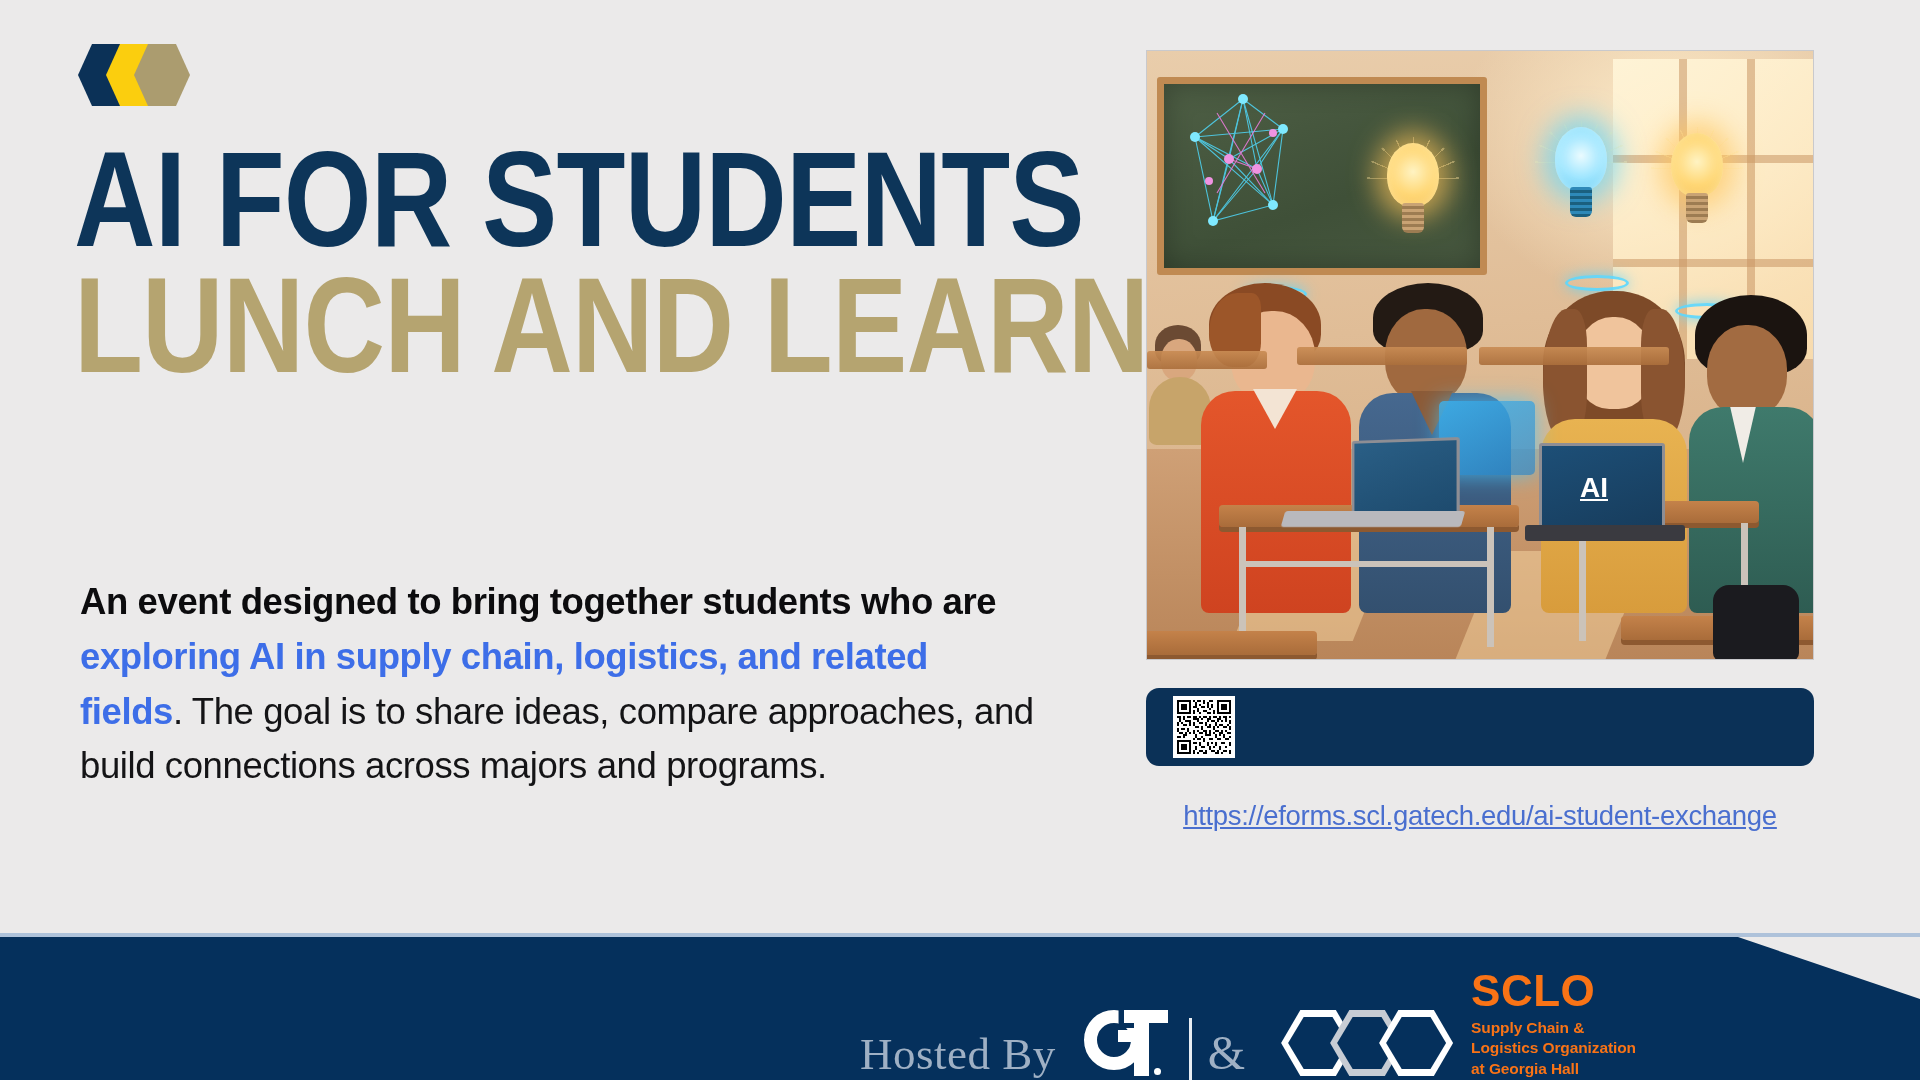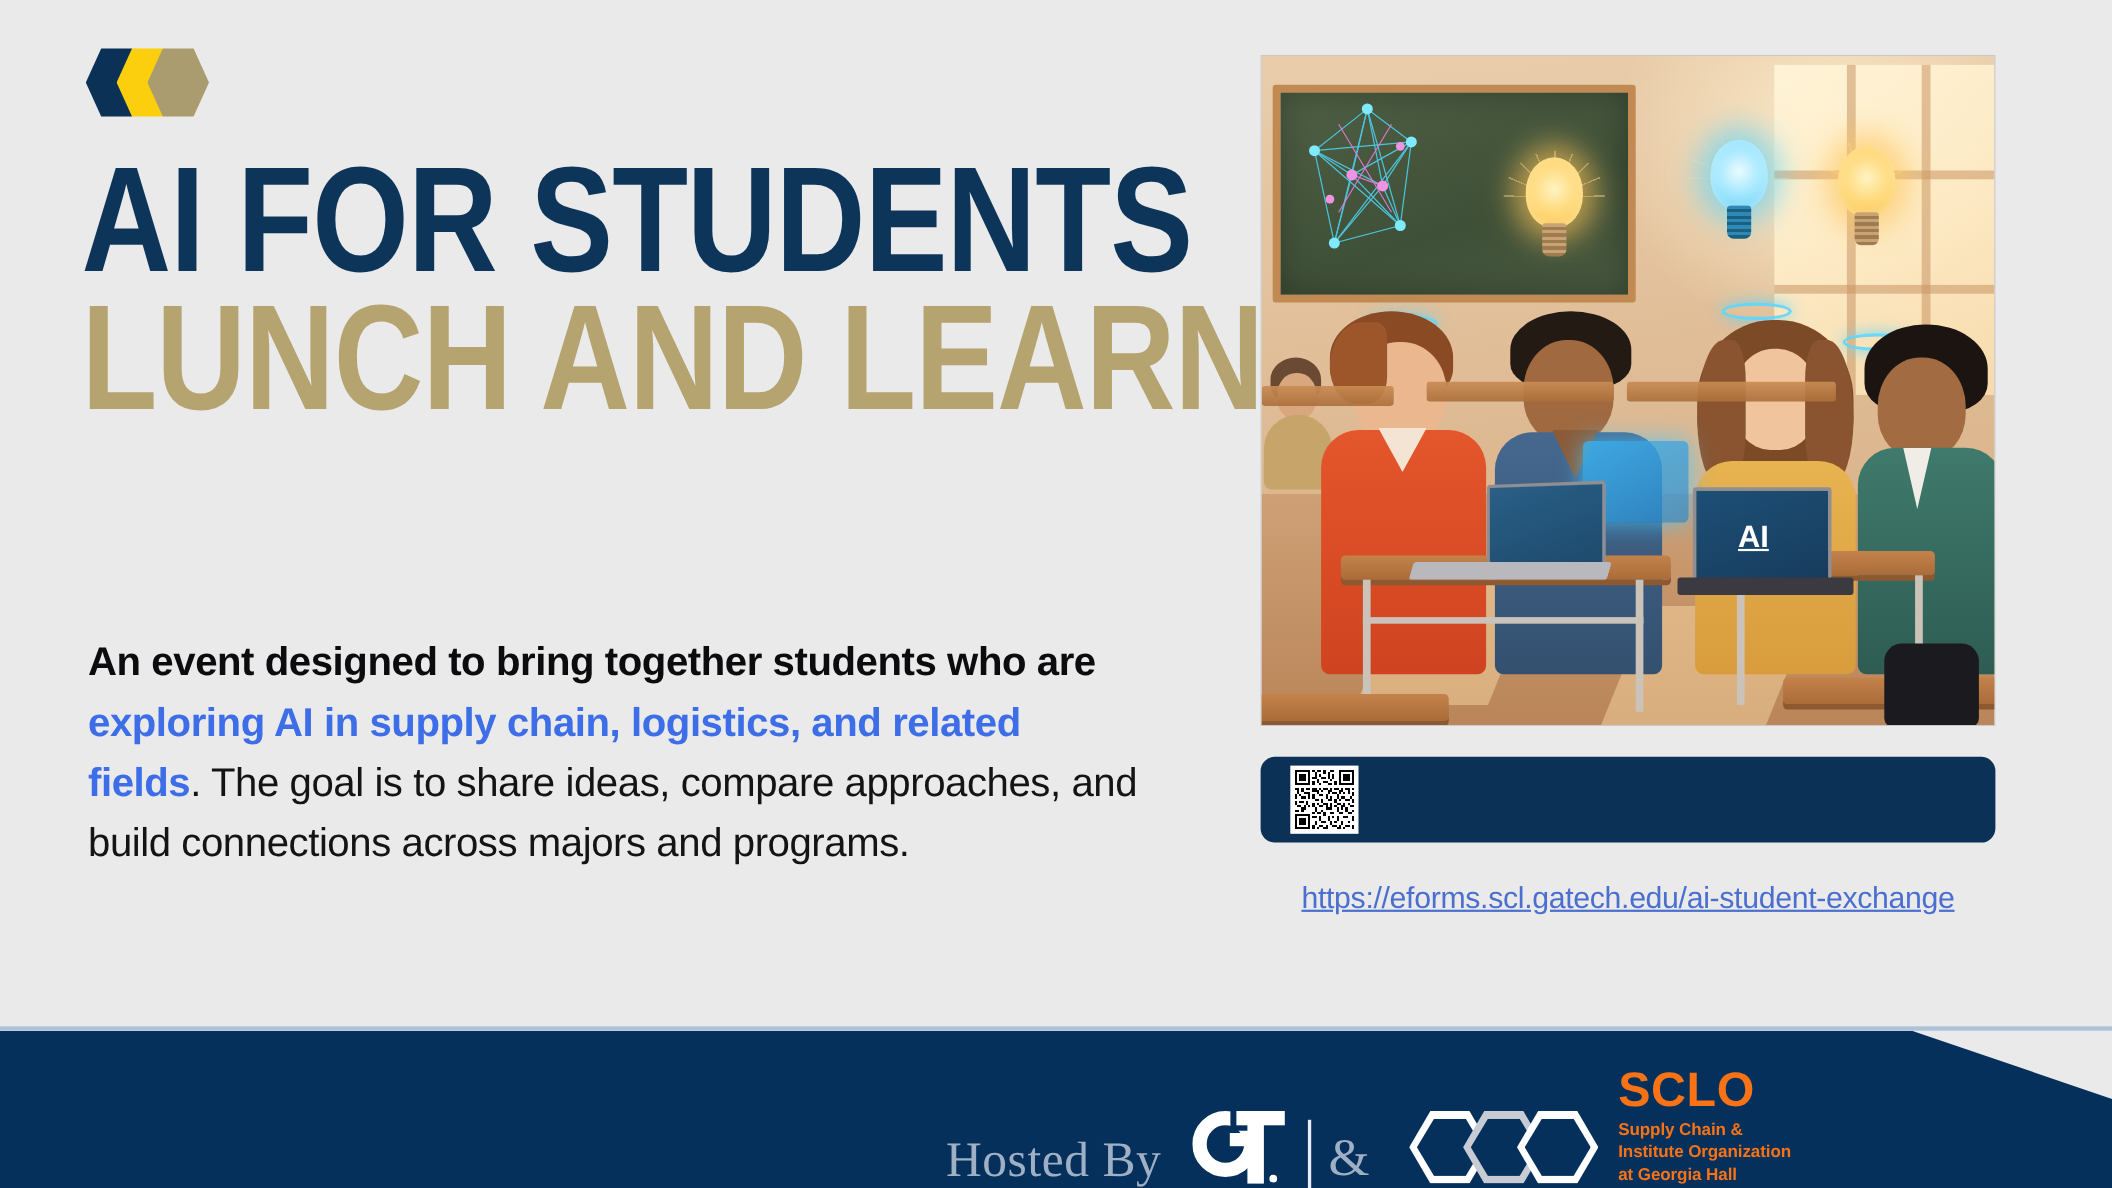--- a/index.html
+++ b/index.html
@@ -573,19 +573,19 @@
     <div id="sclo-hexes">
       <div class="shex h1"></div>
       <div class="shex h2"></div>
       <div class="shex h3"></div>
     </div>
 
     <div id="sclo-text">
       <div id="sclo-acronym">SCLO</div>
       <div id="sclo-tagline">
         <div>Supply Chain &amp;</div>
-        <div>Institute Organization</div>
+        <div>Logistics Organization</div>
         <div>at Georgia Hall</div>
       </div>
     </div>
 
   </div>
 </div>
 
 </body></html>

